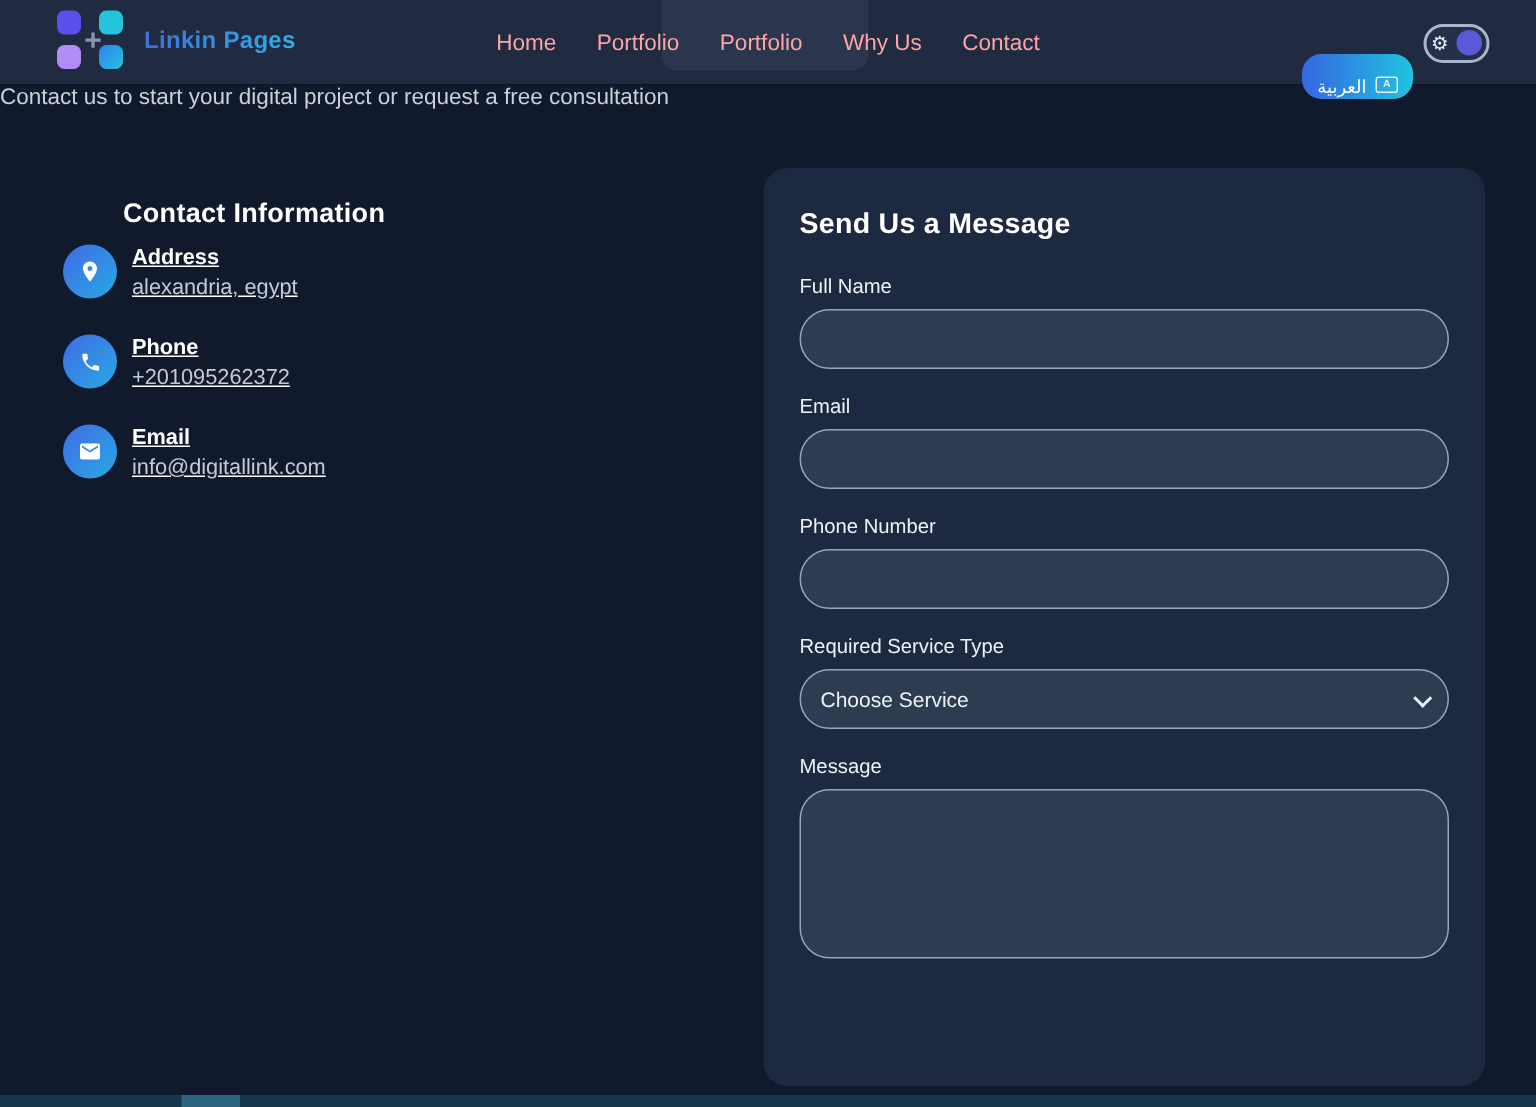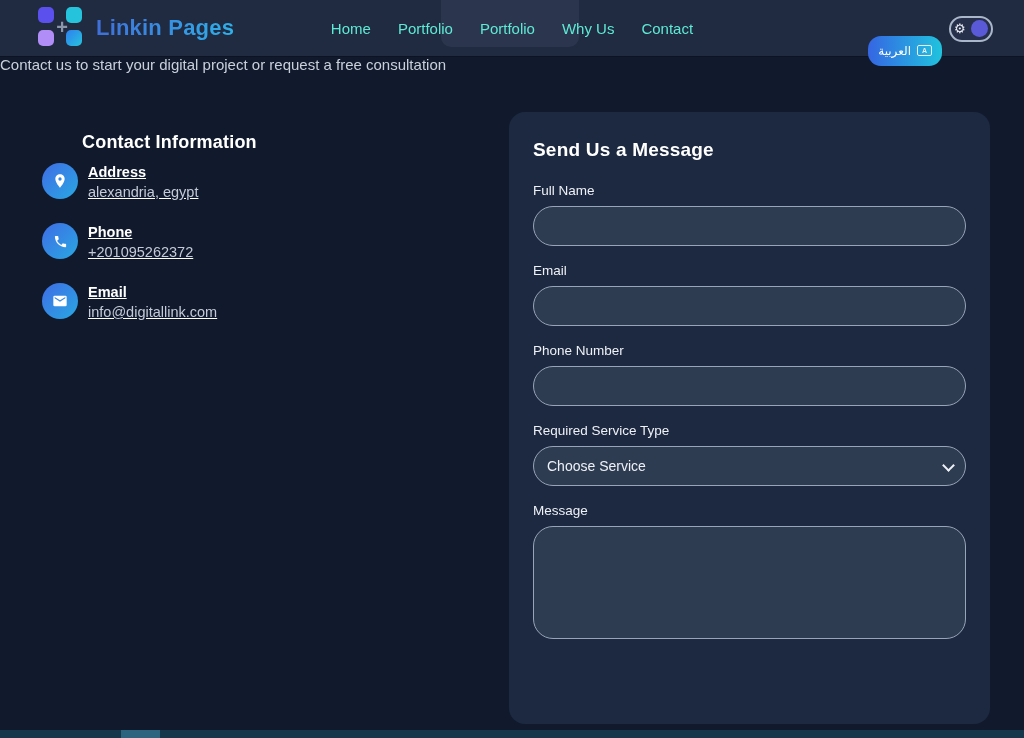--- a/index.html
+++ b/index.html
@@ -34,37 +34,37 @@
   .logo-sq { width: 16px; height: 16px; border-radius: 5px; }
   .sq-tl { background: #5b50ee; }
   .sq-tr { background: #25c3dc; }
   .sq-bl { background: #b18df7; }
   .sq-br { background: linear-gradient(135deg, #2f80f0, #25c3dc); }
   .logo-plus {
     position: absolute; left: 50%; top: 50%; transform: translate(-50%,-54%);
     color: #8b96aa; font-size: 20px; font-weight: bold; line-height: 1;
   }
   .brand-name {
-    font-size: 22px; font-weight: bold; letter-spacing: 0.2px;
+    font-size: 16px; font-weight: bold; letter-spacing: 0.2px;
     background: linear-gradient(90deg, #3f6fd9, #2fb0e8);
     -webkit-background-clip: text; background-clip: text; color: transparent;
   }
   .nav-links {
     position: absolute; left: 50%; top: 0; height: 57px; transform: translateX(-50%);
     display: flex; align-items: center; gap: 27px;
   }
-  .nav-link { color: #5eead4; font-size: 15px; cursor: pointer; white-space: nowrap; }
+  .nav-link { color: #fca5a5; font-size: 15px; cursor: pointer; white-space: nowrap; }
   .nav-actions {
     position: absolute; right: 31px; top: 0; height: 57px;
     display: flex; align-items: center; gap: 7px;
   }
   .lang-btn {
     height: 25px; padding: 15px 10px; border: none; border-radius: 13px;
     background: linear-gradient(90deg, #3566e3, #20c3de);
-    color: #fff; font-size: 12px; display: flex; align-items: center; gap: 6px;
+    color: #fff; font-size: 12px; display: flex; align-items: flex-start; gap: 6px;
     cursor: pointer; font-family: inherit; margin-top: 44px;
   }
   .translate-badge {
     width: 15px; height: 11px; border: 1px solid #e8ecf5; border-radius: 2px;
     font-size: 7px; line-height: 9px; text-align: center; color: #e8ecf5; font-weight: bold;
   }
   .theme-toggle {
     width: 44px; height: 26px; border: 2px solid #aab6ca; border-radius: 14px;
     background: #26304a; display: flex; align-items: center; justify-content: space-between;
     padding: 0 3px; cursor: pointer;

